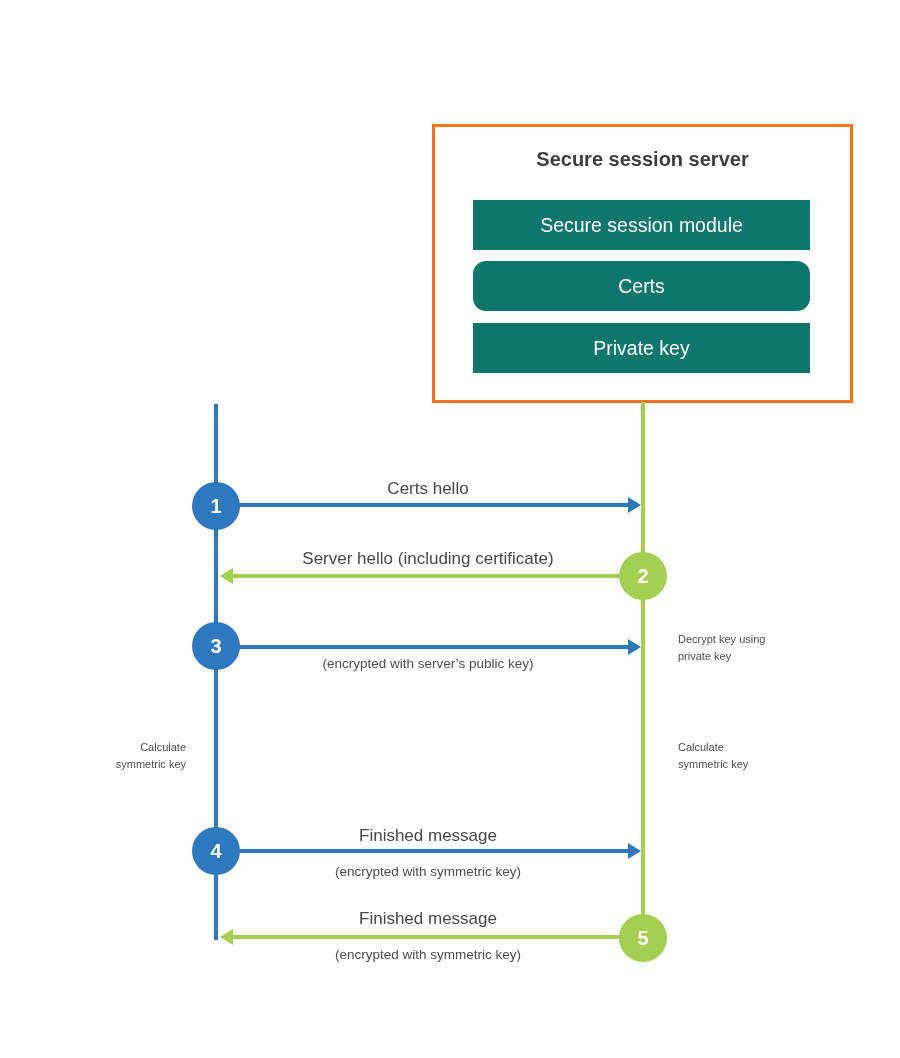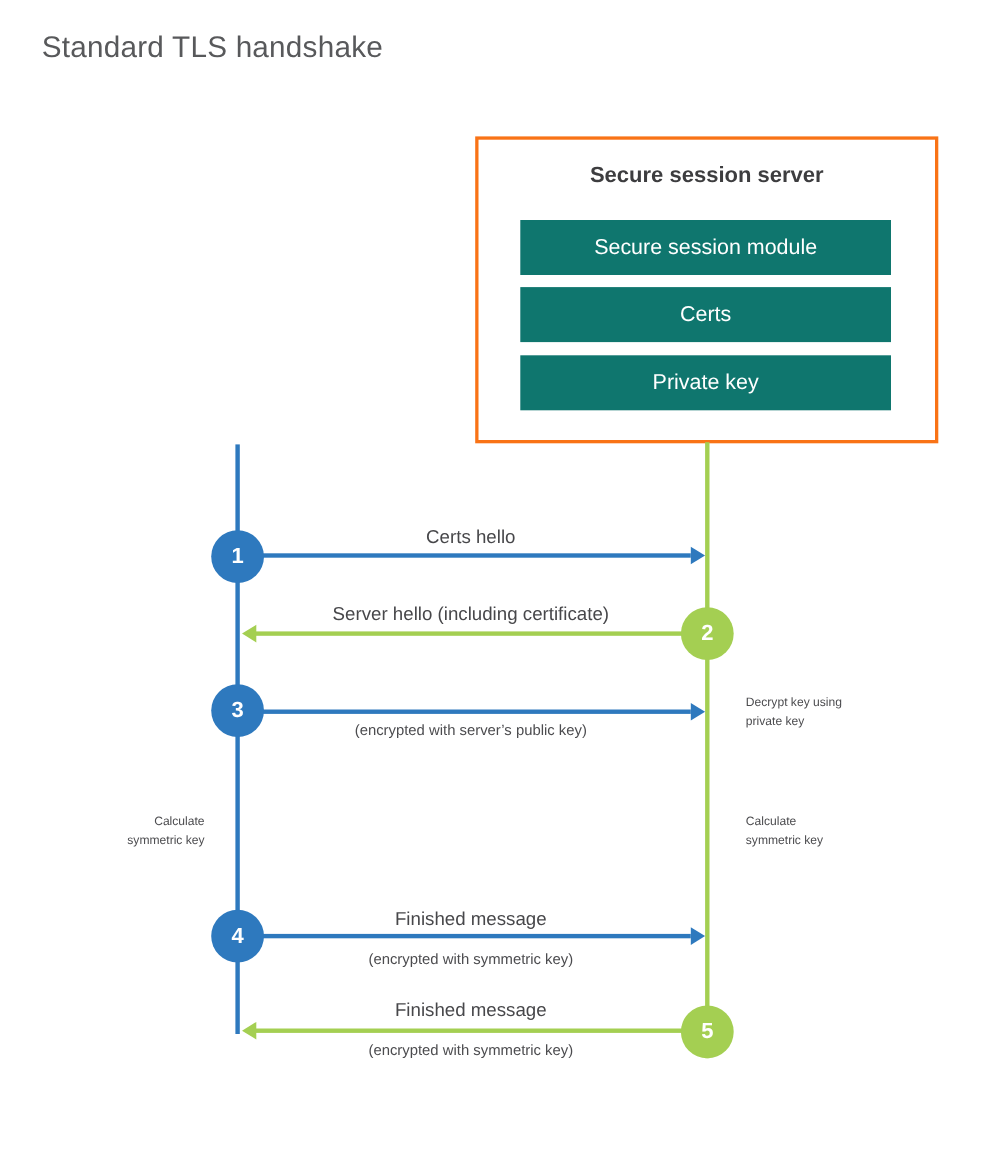--- a/index.html
+++ b/index.html
@@ -36,21 +36,21 @@
   }
   .client-module .module-text { max-width:168px; }
 
   .server-bar {
     position:absolute; left:38px; width:337px; height:50px;
     background:#0f766e; color:#ffffff;
     display:flex; align-items:center; justify-content:center; text-align:center;
     font-size:19.5px;
   }
   .bar-1 { top:73px; }
-  .bar-2 { top:134px; }
+  .bar-2 { top:134px;border-radius:13px; }
   .bar-3 { top:196px; }
 
   
   .vline { position:absolute; width:4px; }
   .vline.blue  { left:214px; top:404px; height:536px; background:#2e79be; }
   .vline.green { left:641px; top:402px; height:560px; background:#a4cf52; }
 
   
   .hline { position:absolute; height:4px; }
   .hline.blue  { background:#2e79be; }
@@ -85,21 +85,20 @@
   }
   .note-decrypt     { left:678px; top:631px; text-align:left; }
   .note-calc-left   { left:46px;  top:739px; width:140px; text-align:right; }
   .note-calc-right  { left:678px; top:739px; text-align:left; }
 </style>
 </head>
 <body>
 
 <div class="canvas">
 
-  <div class="page-title">Standard TLS handshake</div>
 
 
   <div class="actor-box server-box">
     <div class="actor-title">Secure session server</div>
     <div class="server-bar bar-1">
       <span>Secure session module</span>
     </div>
     <div class="server-bar bar-2">
       <span>Certs</span>
     </div>

